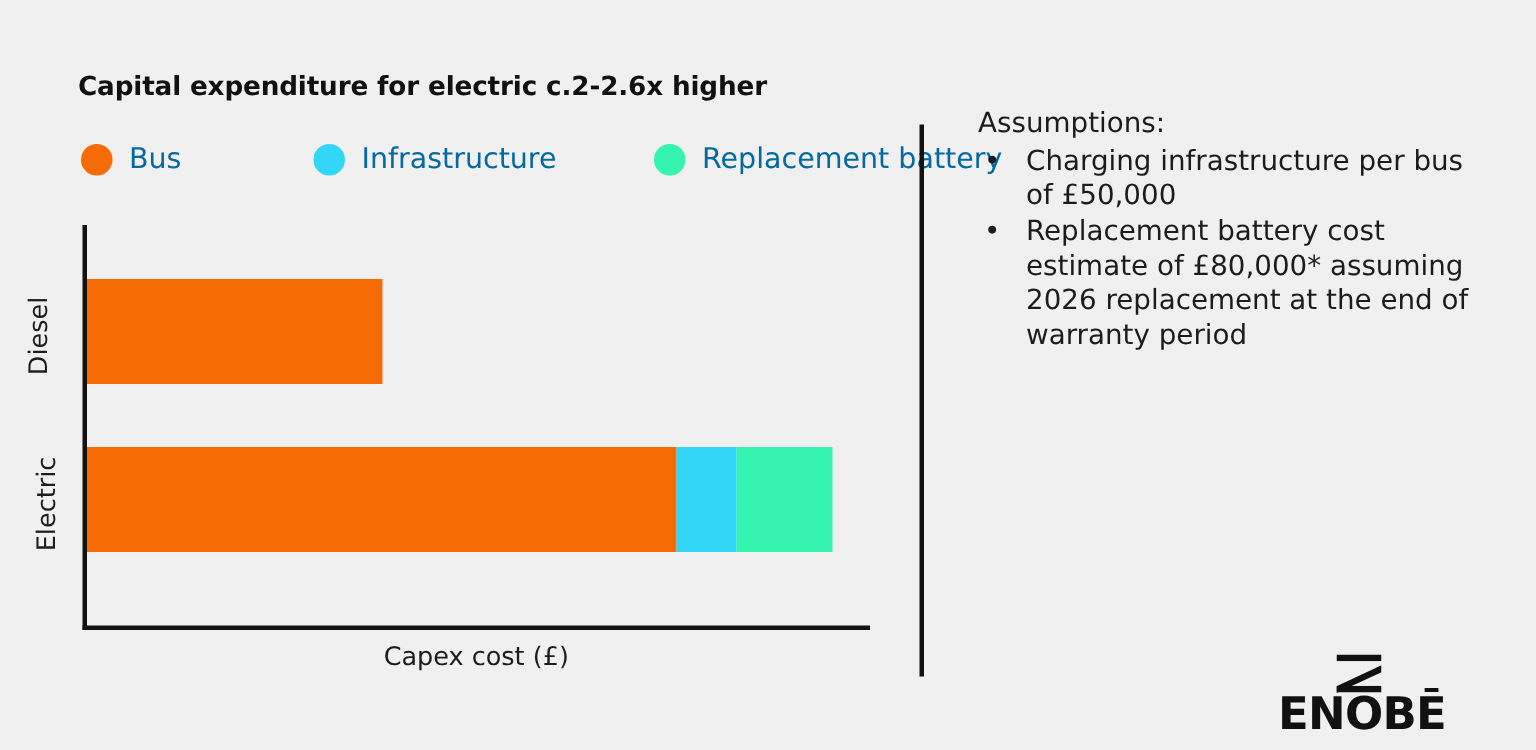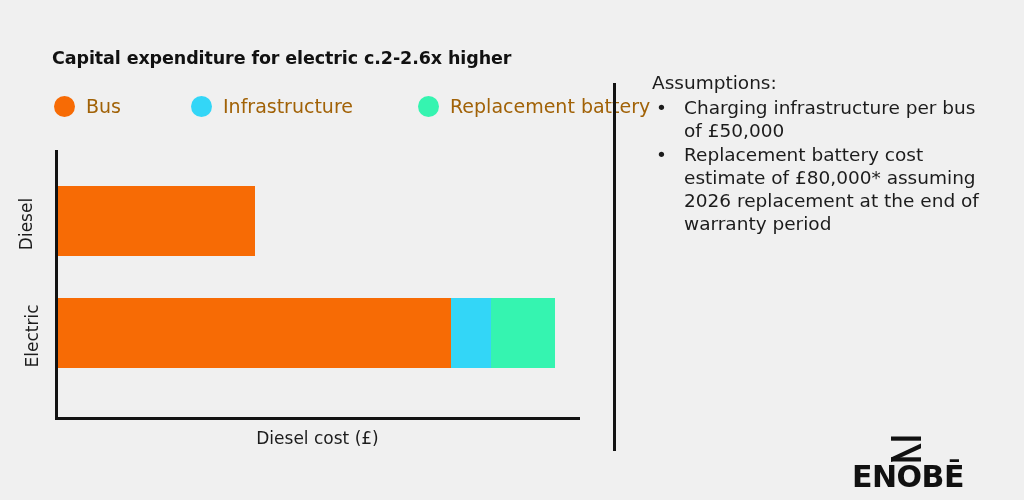--- a/index.html
+++ b/index.html
@@ -51,21 +51,21 @@
   }
   .legend-dot {
     width: 21px;
     height: 21px;
     border-radius: 50%;
     display: inline-block;
     flex: none;
   }
   .legend-label {
     font-size: 19px;
-    color: #a16207;
+    color: #0369a1;
     margin-left: 11px;
     line-height: 1;
   }
 
   
   .plot {
     position: absolute;
     left: 0;
     top: 0;
     width: 620px;
@@ -197,21 +197,21 @@
 
 <div id="root">
 
   <div class="chart-title">Capital expenditure for electric c.2-2.6x higher</div>
 
   <div class="legend">
     <div class="legend-item">
       <span class="legend-dot" id="dot0" style="background: rgb(247, 107, 5);"></span>
       <span class="legend-label">Bus</span>
     </div>
-    <div class="legend-item" style="margin-left:70px;">
+    <div class="legend-item" style="margin-left:88px;">
       <span class="legend-dot" id="dot1" style="background: rgb(51, 214, 247);"></span>
       <span class="legend-label">Infrastructure</span>
     </div>
     <div class="legend-item" style="margin-left:65px;">
       <span class="legend-dot" id="dot2" style="background: rgb(53, 244, 176);"></span>
       <span class="legend-label">Replacement battery</span>
     </div>
   </div>
 
   <div class="plot">
@@ -229,21 +229,21 @@
     <div class="bar-row bar-row-diesel">
       <span class="bar-seg" id="seg-d-bus" style="width: 197.176px; background: rgb(247, 107, 5);"></span>
     </div>
 
     <div class="bar-row bar-row-electric">
       <span class="bar-seg" id="seg-e-bus" style="width: 392.748px; background: rgb(247, 107, 5);"></span>
       <span class="bar-seg" id="seg-e-inf" style="width: 40.0763px; background: rgb(51, 214, 247);"></span>
       <span class="bar-seg" id="seg-e-bat" style="width: 64.1221px; background: rgb(53, 244, 176);"></span>
     </div>
 
-    <div class="axis-x-label">Diesel cost (£)</div>
+    <div class="axis-x-label">Capex cost (£)</div>
   </div>
 
   <div class="divider"></div>
 
   <div class="assumptions">
     <div class="assumptions-heading">Assumptions:</div>
     <div class="assumption-item">
       <span class="assumption-bullet">•</span>
       <span>Charging infrastructure per bus of £50,000</span>
     </div>

